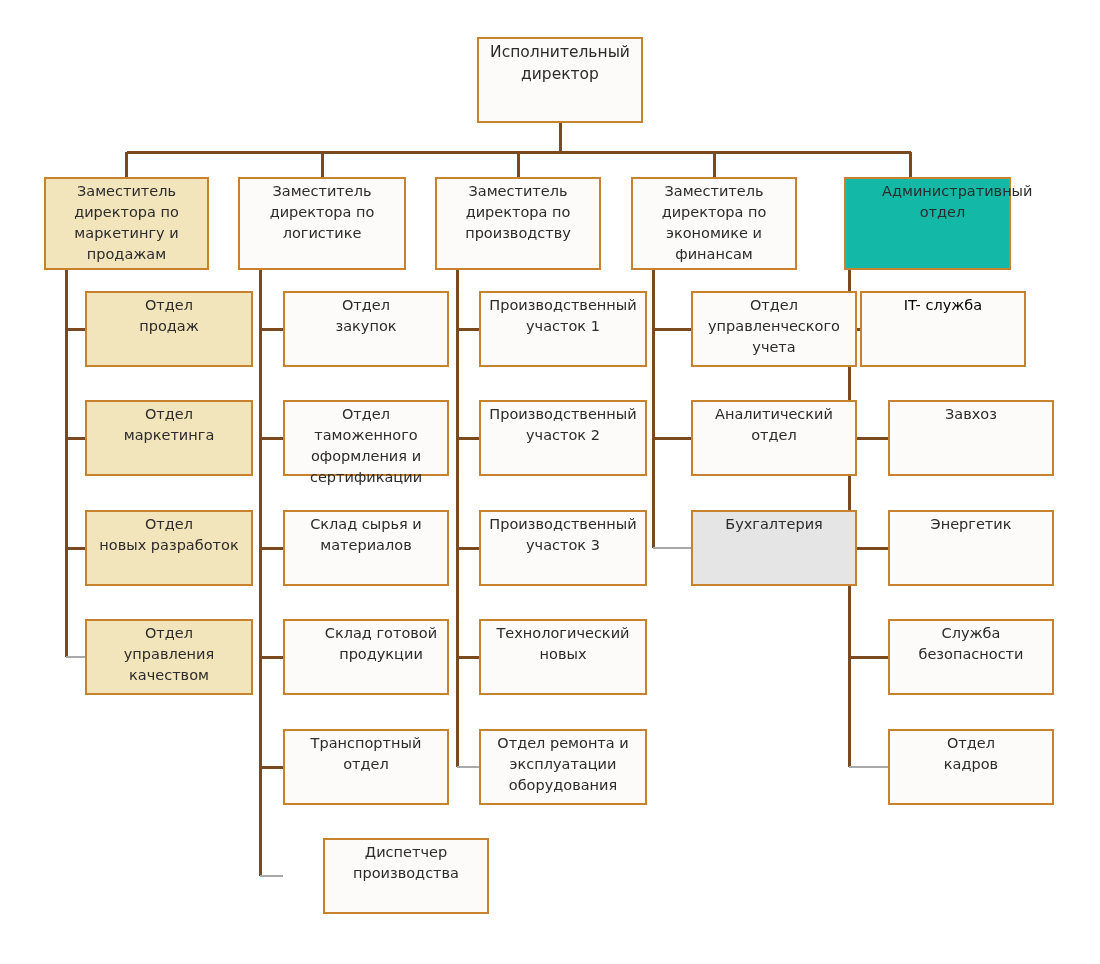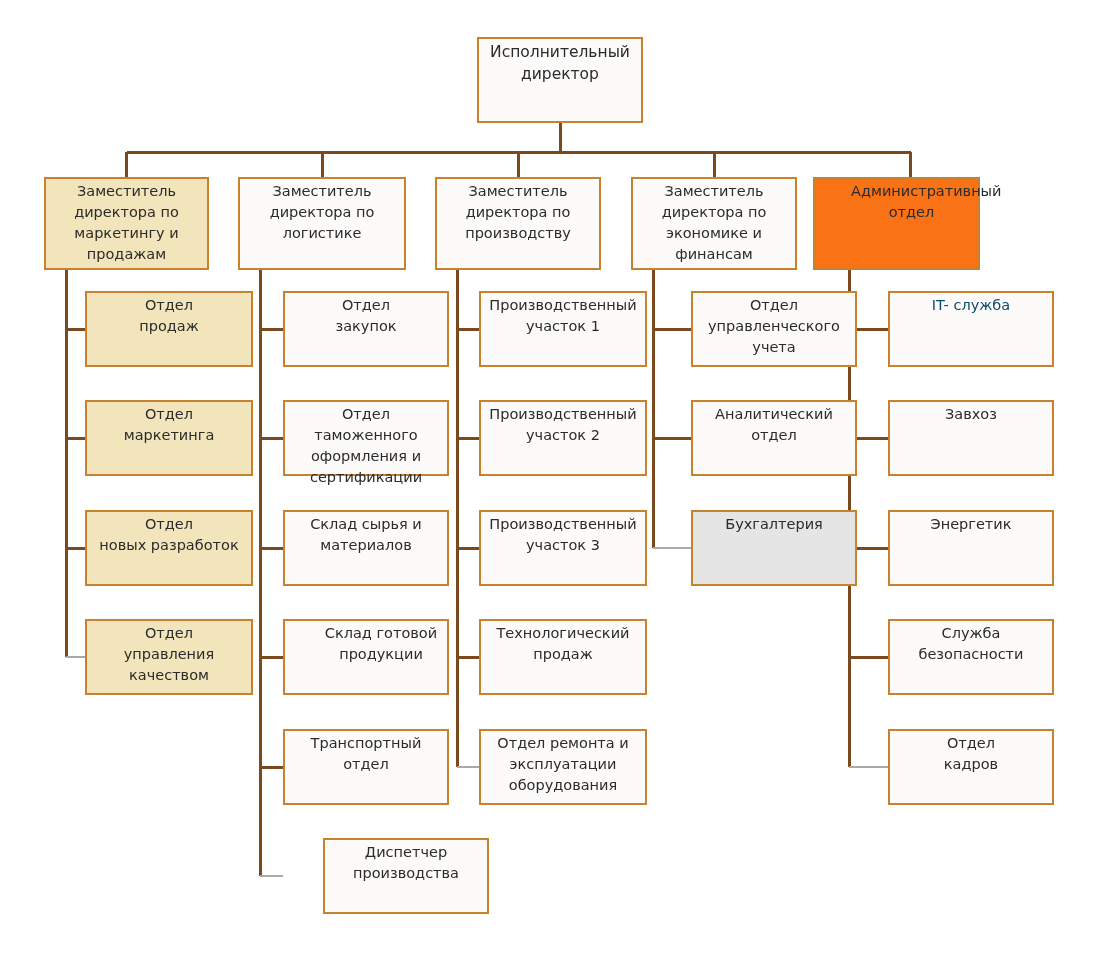--- a/index.html
+++ b/index.html
@@ -160,21 +160,21 @@
       <div class="node" style="left: 479px; top: 400px; width: 168px; height: 76px; border-color: rgb(200, 130, 46); background: rgb(252, 251, 250); color: rgb(43, 43, 43);">
         <span class="label">Производственный
 участок 2</span>
       </div>
       <div class="node" style="left: 479px; top: 510px; width: 168px; height: 76px; border-color: rgb(200, 130, 46); background: rgb(252, 251, 250); color: rgb(43, 43, 43);">
         <span class="label">Производственный
 участок 3</span>
       </div>
       <div class="node" style="left: 479px; top: 619px; width: 168px; height: 76px; border-color: rgb(200, 130, 46); background: rgb(252, 251, 250); color: rgb(43, 43, 43);">
         <span class="label">Технологический
-продаж</span>
+новых</span>
       </div>
       <div class="node" style="left: 479px; top: 729px; width: 168px; height: 76px; border-color: rgb(200, 130, 46); background: rgb(252, 251, 250); color: rgb(43, 43, 43);">
         <span class="label">Отдел ремонта и
 эксплуатации
 оборудования</span>
       </div>
       <div class="node" style="left: 631px; top: 177px; width: 166px; height: 93px; border-color: rgb(200, 130, 46); background: rgb(252, 251, 250); color: rgb(43, 43, 43);">
         <span class="label">Заместитель
 директора по
 экономике и
@@ -185,25 +185,25 @@
 управленческого
 учета</span>
       </div>
       <div class="node" style="left: 691px; top: 400px; width: 166px; height: 76px; border-color: rgb(200, 130, 46); background: rgb(252, 251, 250); color: rgb(43, 43, 43);">
         <span class="label">Аналитический
 отдел</span>
       </div>
       <div class="node" style="left: 691px; top: 510px; width: 166px; height: 76px; border-color: rgb(200, 130, 46); background: #e5e5e5; color: rgb(43, 43, 43);">
         <span class="label">Бухгалтерия</span>
       </div>
-      <div class="node" style="left: 813px; top: 177px; width: 167px; height: 93px; border-color: rgb(200, 130, 46); background: #f97316; color: rgb(43, 43, 43); padding-left: 36px;">
+      <div class="node" style="left: 844px; top: 177px; width: 167px; height: 93px; border-color: rgb(200, 130, 46); background: #14b8a6; color: rgb(43, 43, 43); padding-left: 36px;">
         <span class="label">Административный
 отдел</span>
       </div>
-      <div class="node" style="left: 888px; top: 291px; width: 166px; height: 76px; border-color: rgb(200, 130, 46); background: rgb(252, 251, 250); color: #0c4a6e;">
+      <div class="node" style="left: 860px; top: 291px; width: 166px; height: 76px; border-color: rgb(200, 130, 46); background: rgb(252, 251, 250); color: #000000;">
         <span class="label">IT- служба</span>
       </div>
       <div class="node" style="left: 888px; top: 400px; width: 166px; height: 76px; border-color: rgb(200, 130, 46); background: rgb(252, 251, 250); color: rgb(43, 43, 43);">
         <span class="label">Завхоз</span>
       </div>
       <div class="node" style="left: 888px; top: 510px; width: 166px; height: 76px; border-color: rgb(200, 130, 46); background: rgb(252, 251, 250); color: rgb(43, 43, 43);">
         <span class="label">Энергетик</span>
       </div>
       <div class="node" style="left: 888px; top: 619px; width: 166px; height: 76px; border-color: rgb(200, 130, 46); background: rgb(252, 251, 250); color: rgb(43, 43, 43);">
         <span class="label">Служба

